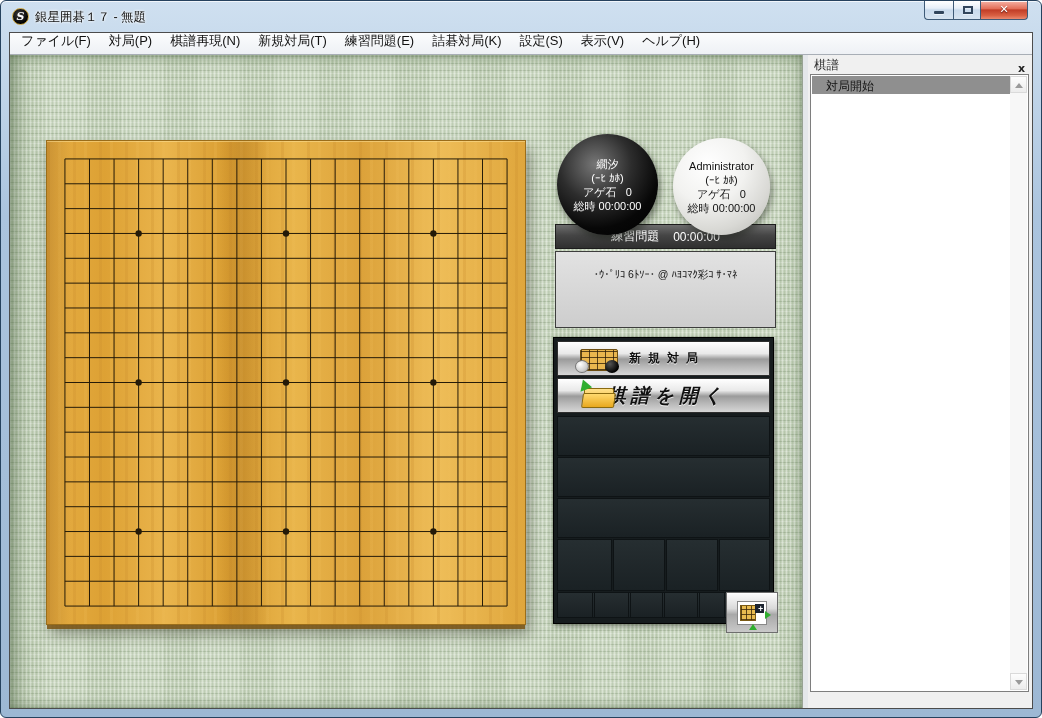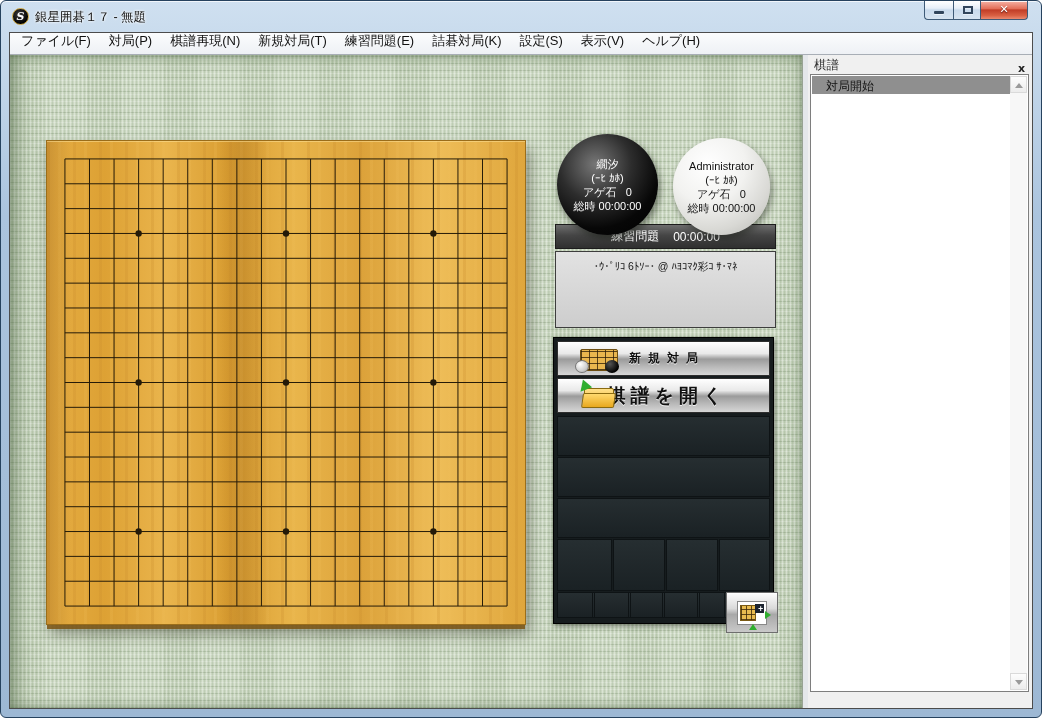--- a/index.html
+++ b/index.html
@@ -75,21 +75,21 @@
     box-shadow:2px 4px 7px rgba(20,25,15,.5); }
   .stone.white { left:663px; top:83px; width:97px; height:97px; color:#111;
     background:radial-gradient(circle at 36% 28%, #ffffff 0%, #f2f2f0 40%, #d8d8d4 70%, #b2b2ae 100%);
     box-shadow:2px 4px 7px rgba(20,25,15,.45); }
   .stone .nm { font-size:11px; }
   .timebar { position:absolute; left:545px; top:169px; width:221px; height:25px; z-index:2;
     background:linear-gradient(#6e6e6e,#454545 45%,#303030); border:1px solid #1c1c1c;
     color:#fff; font-size:12px; display:flex; justify-content:center; align-items:center; gap:14px; }
   .msgbox { position:absolute; left:545px; top:196px; width:221px; height:77px; z-index:2;
     background:linear-gradient(#e2e2e2,#cdcdcd); border:1px solid #3d3d3d;
-    color:#161616; font-size:10.5px; text-align:center; padding-top:8px; }
+    color:#161616; font-size:10.5px; text-align:center; padding-top:16px; }
   
   .launcher { position:absolute; left:543px; top:282px; width:221px; height:287px; z-index:2;
     background:#161c1e; border:1px solid #000; box-shadow:1px 2px 5px rgba(20,25,15,.5);
     padding:3px; }
   .metal-btn { position:relative; height:35px; margin-bottom:2px; cursor:pointer;
     border:1px solid #2e2e2e;
     background:linear-gradient(#ffffff,#e9e9e9 35%,#9b9b9b 52%,#b9b9b9 75%,#d6d6d6);
     box-shadow:inset 0 1px 0 #fff; display:flex; align-items:center; justify-content:center; }
   .metal-btn .lbl { font-family:"DejaVu Serif", serif; font-weight:bold; font-size:12px;
     letter-spacing:7px; color:#101010; text-shadow:0 1px 0 rgba(255,255,255,.8); padding-left:7px; }
@@ -275,21 +275,21 @@
                 <div class="st b"></div>
             </div>
             <span class="lbl">新規対局</span>
           </div>
           <div class="metal-btn">
             <div class="icon-folder">
               <div class="back"></div>
                 <div class="front"></div>
                 <div class="arrow"></div>
             </div>
-            <span class="lbl" style="font-size:19px; letter-spacing:5px;">棋譜を開く</span>
+            <span class="lbl" style="font-size:19px; letter-spacing:5px;font-style:italic;">棋譜を開く</span>
           </div>
 
           <div class="slot" style="left:3px; top:78px;  width:213px; height:40px;"></div>
           <div class="slot" style="left:3px; top:119px; width:213px; height:40px;"></div>
           <div class="slot" style="left:3px; top:160px; width:213px; height:40px;"></div>
           <div class="slot" style="left:3px;   top:201px; width:55px; height:52px;"></div>
           <div class="slot" style="left:59px;  top:201px; width:52px; height:52px;"></div>
           <div class="slot" style="left:112px; top:201px; width:52px; height:52px;"></div>
           <div class="slot" style="left:165px; top:201px; width:51px; height:52px;"></div>
           <div class="slot" style="left:3px;   top:254px; width:36px; height:26px;"></div>

